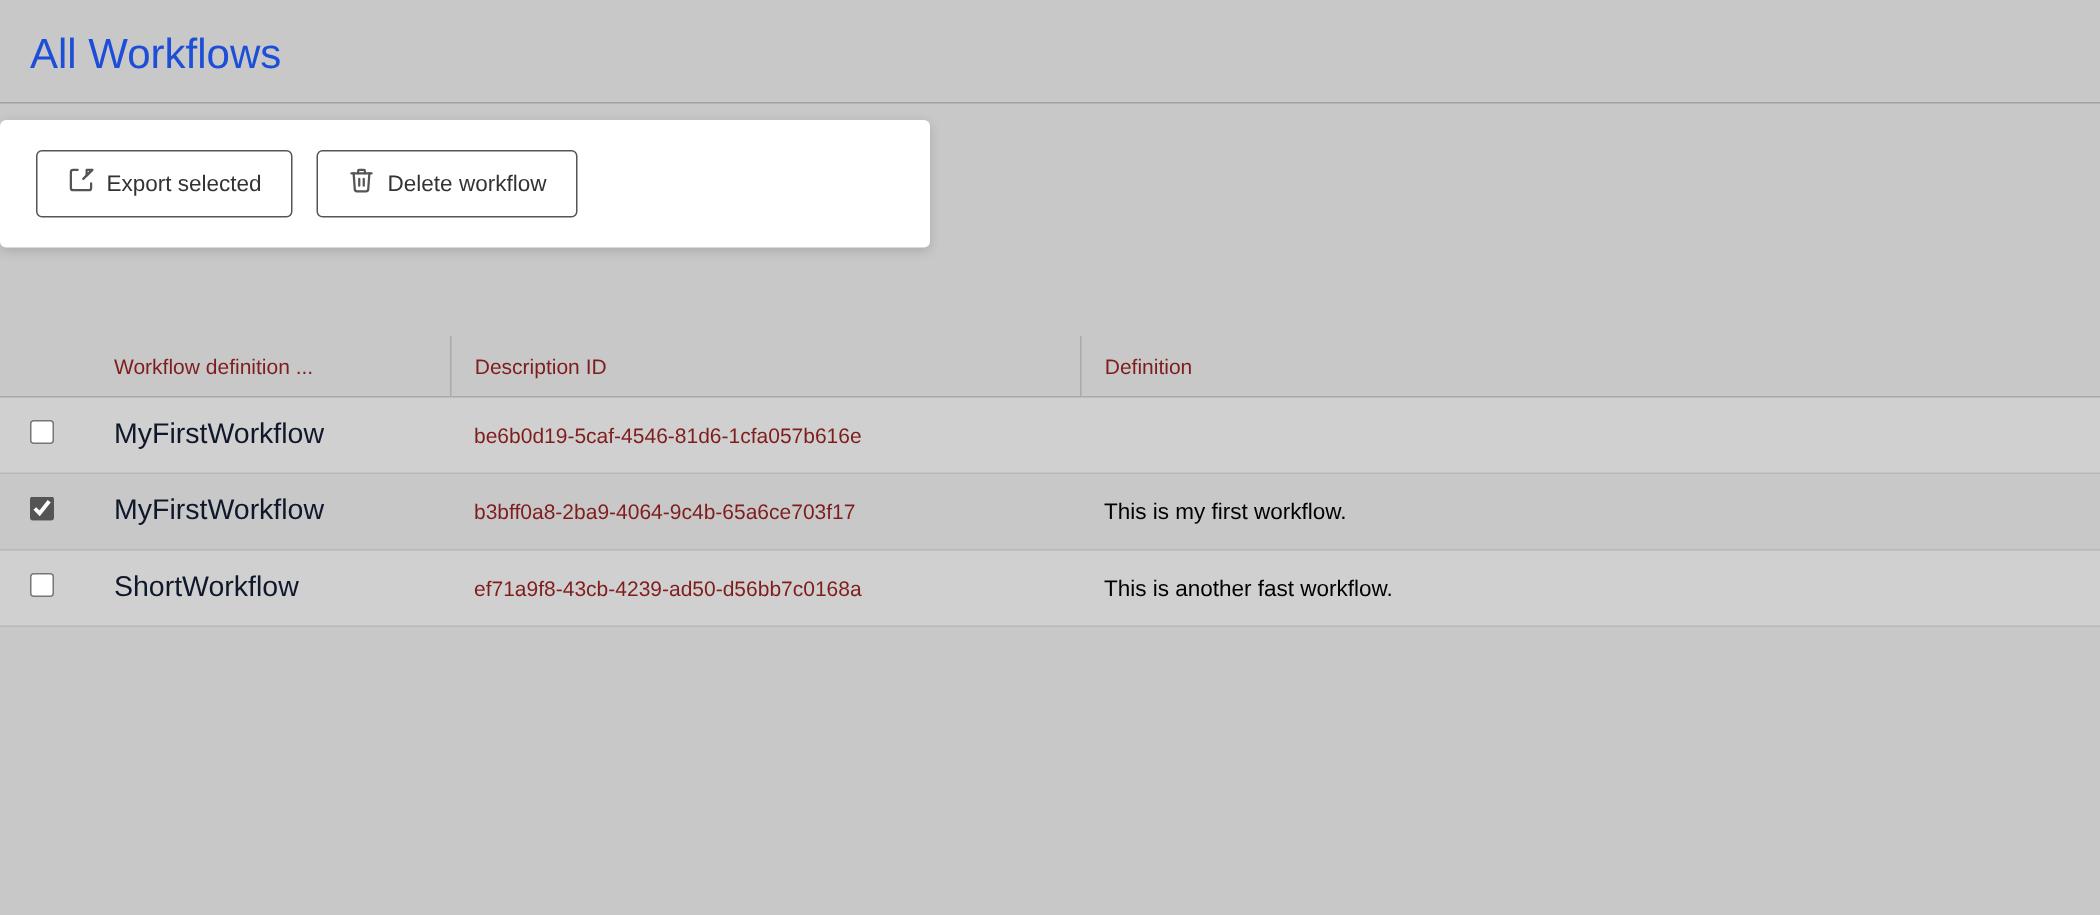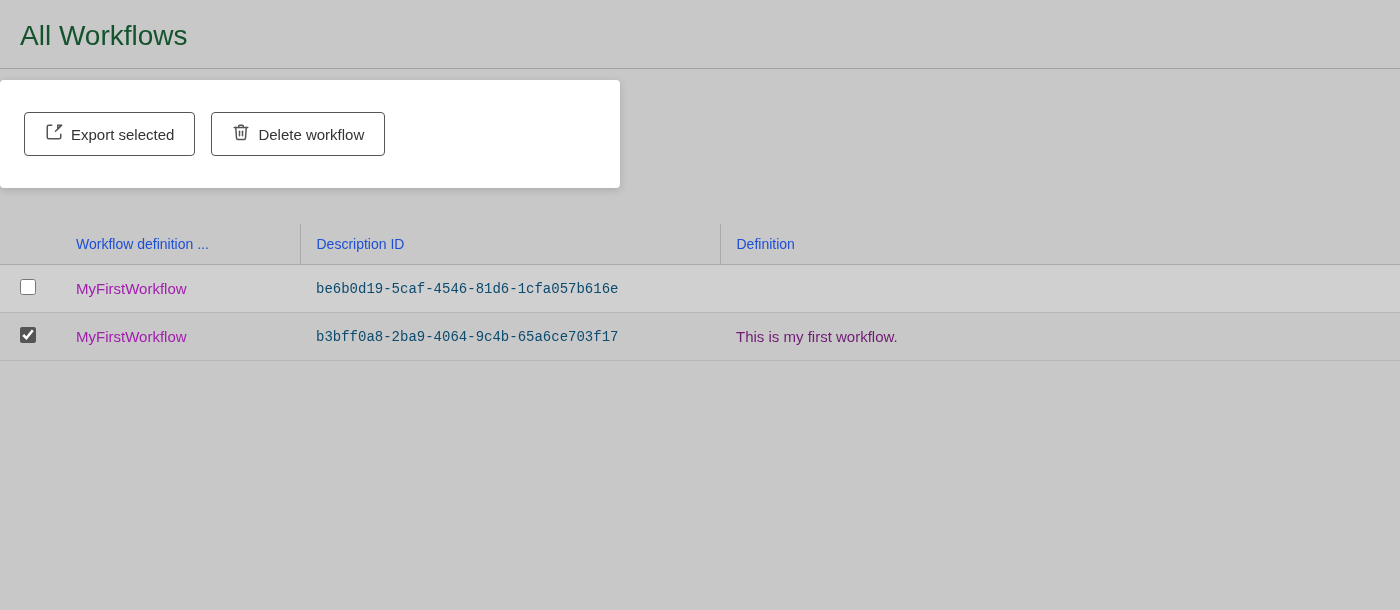--- a/index.html
+++ b/index.html
@@ -16,39 +16,39 @@
       background: #c8c8c8;
       width: 100%;
       height: 100%;
       padding: 20px 0 0 0;
       position: relative;
     }
 
     .page-title {
       font-size: 28px;
       font-weight: 400;
-      color: #14532d;
+      color: #1d4ed8;
       padding: 0 30px 16px 20px;
       background: #c8c8c8;
     }
 
     .top-divider {
       border: none;
       border-top: 1px solid #a0a0a0;
       margin: 0;
     }
 
     
     .action-bar {
       position: absolute;
       top: 80px;
       left: 0;
       background: #ffffff;
       border-radius: 4px;
-      padding: 32px 24px;
+      padding: 20px 24px;
       display: flex;
       gap: 16px;
       z-index: 10;
       box-shadow: 0 2px 8px rgba(0,0,0,0.15);
       width: 620px;
     }
 
     .action-btn {
       display: flex;
       align-items: center;
@@ -84,21 +84,21 @@
     thead tr {
       background: #c8c8c8;
       border-bottom: 1px solid #aaa;
     }
 
     thead th {
       padding: 12px 16px;
       text-align: left;
       font-size: 14px;
       font-weight: 500;
-      color: #1d4ed8;
+      color: #7f1d1d;
     }
 
     thead th:first-child {
       width: 60px;
       padding-left: 20px;
     }
 
     thead th:nth-child(2) {
       width: 240px;
     }
@@ -129,34 +129,33 @@
       color: #333;
       vertical-align: middle;
     }
 
     tbody td:first-child {
       padding-left: 20px;
       width: 60px;
     }
 
     .workflow-link {
-      color: #a21caf;
+      color: #0f172a;
       text-decoration: none;
-      font-size: 15px;
+      font-size: 19px;
     }
 
     .definition-id {
       font-size: 14px;
-      color: #0c4a6e;
-      font-family: Liberation Mono, monospace;
+      color: #7f1d1d;
     }
 
     .description-text {
       font-size: 15px;
-      color: #701a75;
+      color: #000000;
     }
 
     .row-checkbox {
       width: 16px;
       height: 16px;
       cursor: pointer;
       accent-color: #555;
     }
 
     .col-divider {
@@ -213,17 +212,23 @@
             <td><a class="workflow-link" href="#">MyFirstWorkflow</a></td>
             <td class="definition-id">be6b0d19-5caf-4546-81d6-1cfa057b616e</td>
             <td class="description-text"></td>
           </tr>
           <tr>
             <td><input type="checkbox" class="row-checkbox" checked="" style=""></td>
             <td><a class="workflow-link" href="#">MyFirstWorkflow</a></td>
             <td class="definition-id">b3bff0a8-2ba9-4064-9c4b-65a6ce703f17</td>
             <td class="description-text">This is my first workflow.</td>
           </tr>
+          <tr>
+            <td><input type="checkbox" class="row-checkbox" style=""></td>
+            <td><a class="workflow-link" href="#">ShortWorkflow</a></td>
+            <td class="definition-id">ef71a9f8-43cb-4239-ad50-d56bb7c0168a</td>
+            <td class="description-text">This is another fast workflow.</td>
+          </tr>
         </tbody>
     </table>
   </div>
 
 </div>
 
 </body></html>

